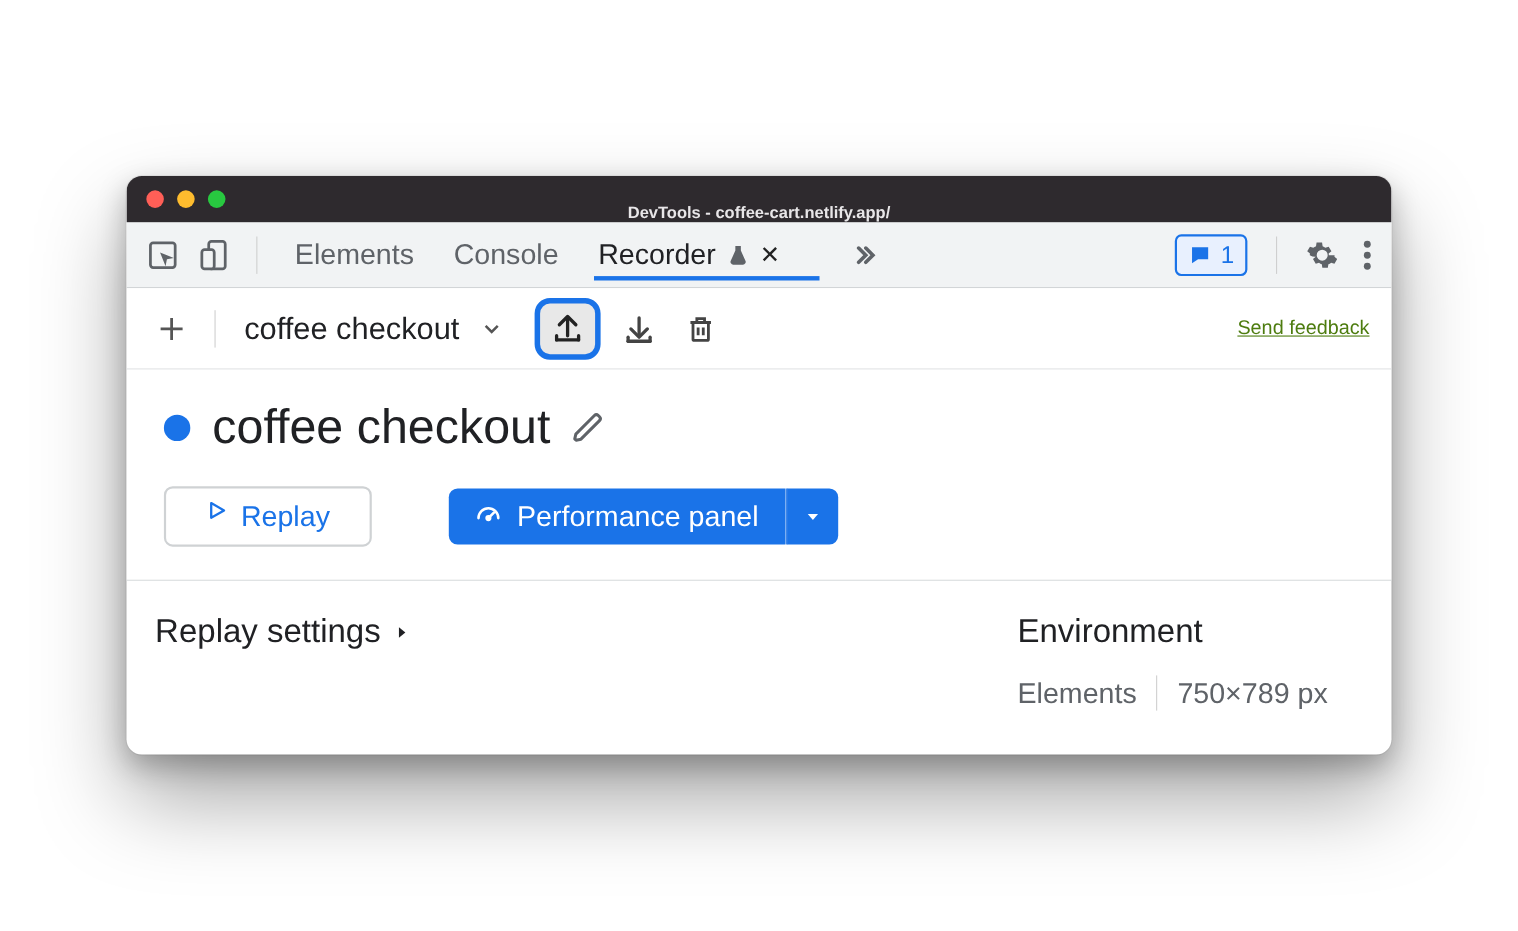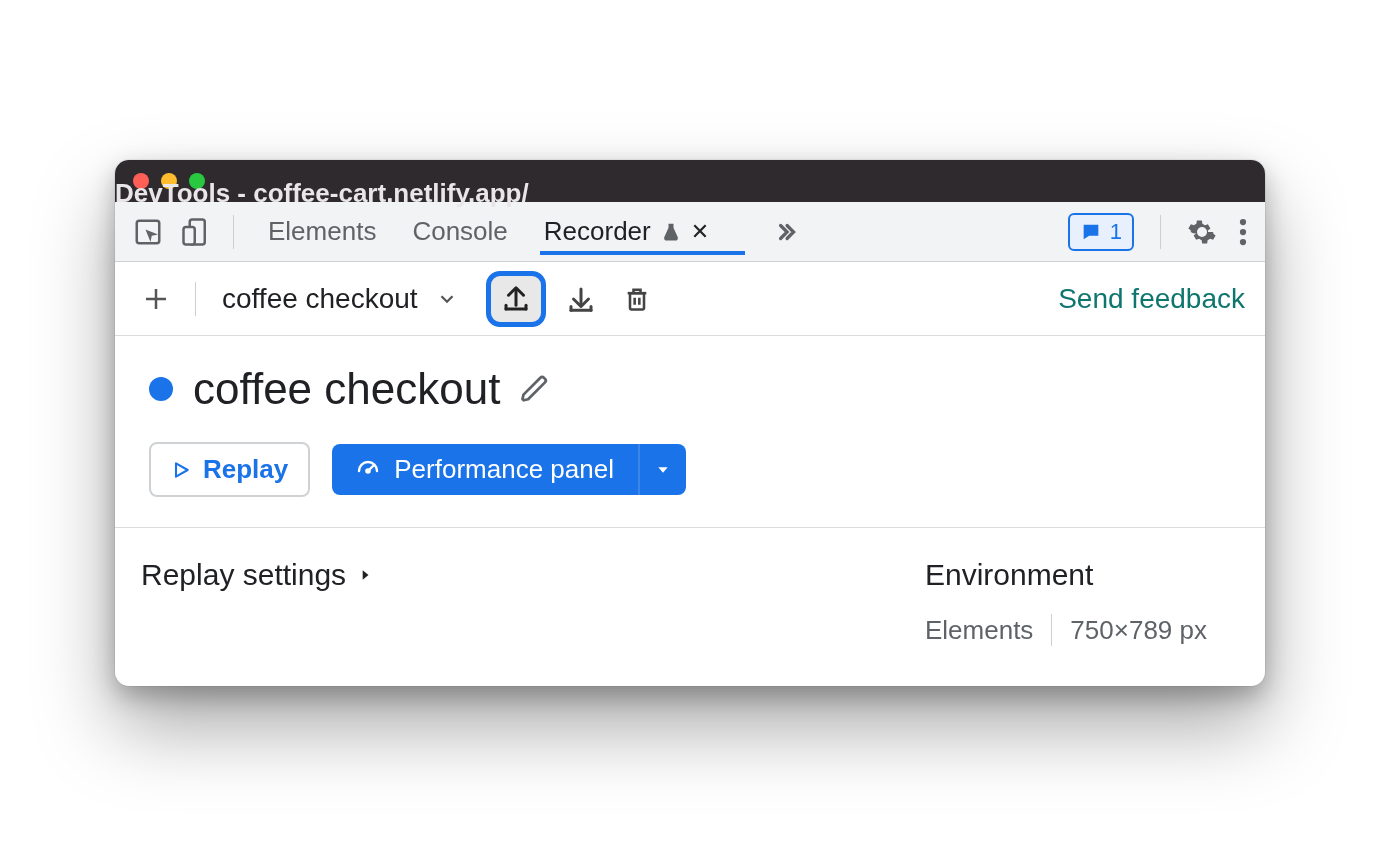--- a/index.html
+++ b/index.html
@@ -42,23 +42,23 @@
     gap:12px;
     margin-left:18px;
   }
   .dot{width:16px;height:16px;border-radius:50%;}
   .dot.r{background:#ff5f57}
   .dot.y{background:#febc2e}
   .dot.g{background:#28c840}
   .titlebar-title{
     position:absolute;
     left:0;right:0;
-    text-align:left;
+    text-align:center;
     color:#e8e6e8;
-    font-size:26px;
+    font-size:15px;
     font-weight:600;
     pointer-events:none;
     margin-top:25px;
   }
   
   .tabs-row{
     height:60px;
     background:#f1f3f4;
     display:flex;
     align-items:center;
@@ -115,39 +115,40 @@
   .export-btn{
     width:60px;height:56px;
     border:5px solid #1a73e8;
     border-radius:14px;
     background:#e8e8e8;
     display:flex;align-items:center;justify-content:center;
     margin-left:6px;
   }
   .plain-icon-btn{width:42px;height:42px;display:flex;align-items:center;justify-content:center;color:#444}
   .send-feedback{
-    margin-left:auto;font-size:28px;color:#0f766e;
+    margin-left:auto;font-size:18px;color:#4d7c0f;
+    text-decoration:underline;
   }
   
   .rec-body{padding:28px 34px 30px 34px;background:#fff}
   .rec-title-row{display:flex;align-items:center;gap:20px;margin-bottom:28px}
   .blue-dot{width:24px;height:24px;border-radius:50%;background:#1a73e8}
   .rec-title{font-size:44px;font-weight:400;color:#202124}
   .pencil{color:#5f6368}
   .btn-row{display:flex;align-items:center;gap:22px}
   .replay-btn{
     border:2px solid #cfd2d4;border-radius:8px;
-    background:#fff;color:#1a73e8;font-size:26px;font-weight:700;
-    padding:10px 20px;display:flex;align-items:center;gap:12px;cursor:pointer;
+    background:#fff;color:#1a73e8;font-size:26px;font-weight:400;
+    padding:10px 36px;display:flex;align-items:flex-start;gap:12px;cursor:pointer;
   }
   .perf-group{display:flex}
   .perf-btn{
     background:#1a73e8;color:#fff;border:none;
     border-radius:8px 0 0 8px;padding:10px 24px;
-    font-size:26px;display:flex;align-items:center;gap:14px;cursor:pointer;
+    font-size:26px;display:flex;align-items:center;gap:14px;cursor:pointer;margin-left:48px;
   }
   .perf-drop{
     background:#1a73e8;border:none;border-left:2px solid #3b86ea;
     border-radius:0 8px 8px 0;width:48px;cursor:pointer;
     display:flex;align-items:center;justify-content:center;
   }
   
   .settings{
     border-top:1px solid #d9dcde;
     padding:30px 58px 40px 26px;

